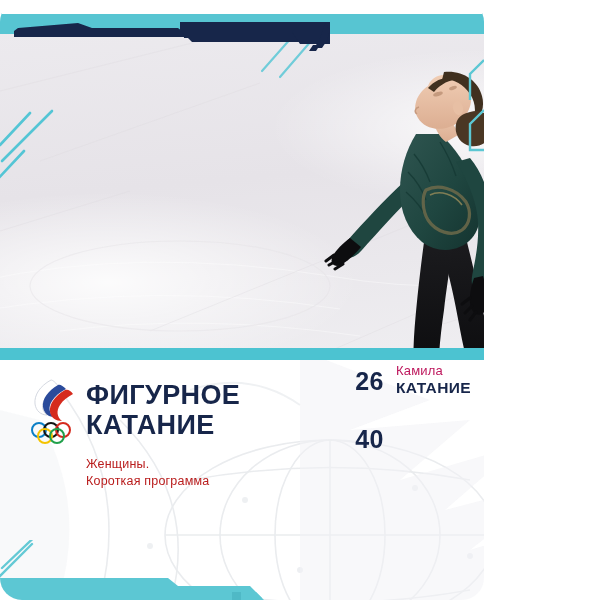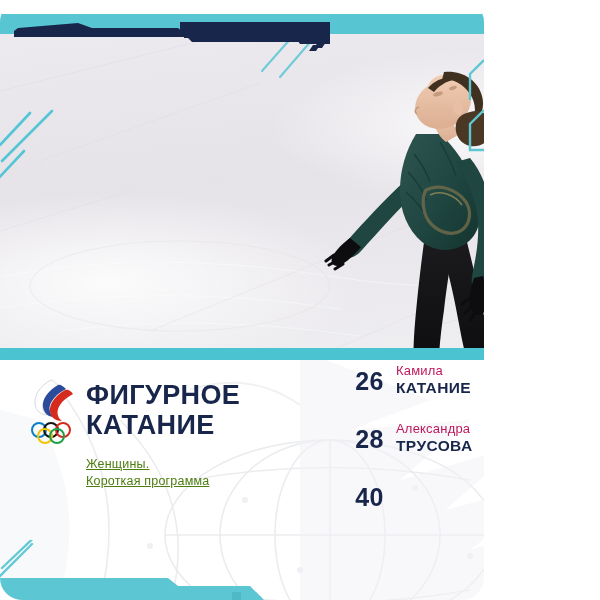--- a/index.html
+++ b/index.html
@@ -111,26 +111,25 @@
     color: #17264a;
     font-size: 27px;
     font-weight: bold;
     line-height: 1.12;
     letter-spacing: 0.4px;
     white-space: pre-line;
   }
   .subtitle {
     position: absolute;
     left: 60px; top: 82px;
-    color: #4d7c0f;
+    color: #b91c1c;
     font-size: 12.5px;
     line-height: 1.35;
     white-space: pre-line;
     letter-spacing: 0.2px;
-    text-decoration: underline;
   }
 
   
   .athletes {
     position: absolute;
     left: 340px; top: 1px;
     width: 250px;
   }
   .athlete-row {
     position: relative;
@@ -362,27 +361,20 @@
     <div class="athletes">
 
       <div class="athlete-row">
         <div class="start-number">26</div>
         <div class="athlete-name">
           <div class="first-name">Камила</div>
           <div class="last-name">КАТАНИЕ</div>
         </div>
       </div>
 
-      <div class="athlete-row">
-        <div class="start-number">28</div>
-        <div class="athlete-name">
-          <div class="first-name">Александра</div>
-          <div class="last-name">ТРУСОВА</div>
-        </div>
-      </div>
 
       <div class="athlete-row">
         <div class="start-number">40</div>
       </div>
 
     </div>
   </div>
 
   <svg class="bottom-deco" viewBox="0 0 600 60">
     <path d="M0 38 H168 L178 46 H250 L262 58 H0 Z" fill="#5cc7d3"></path>

